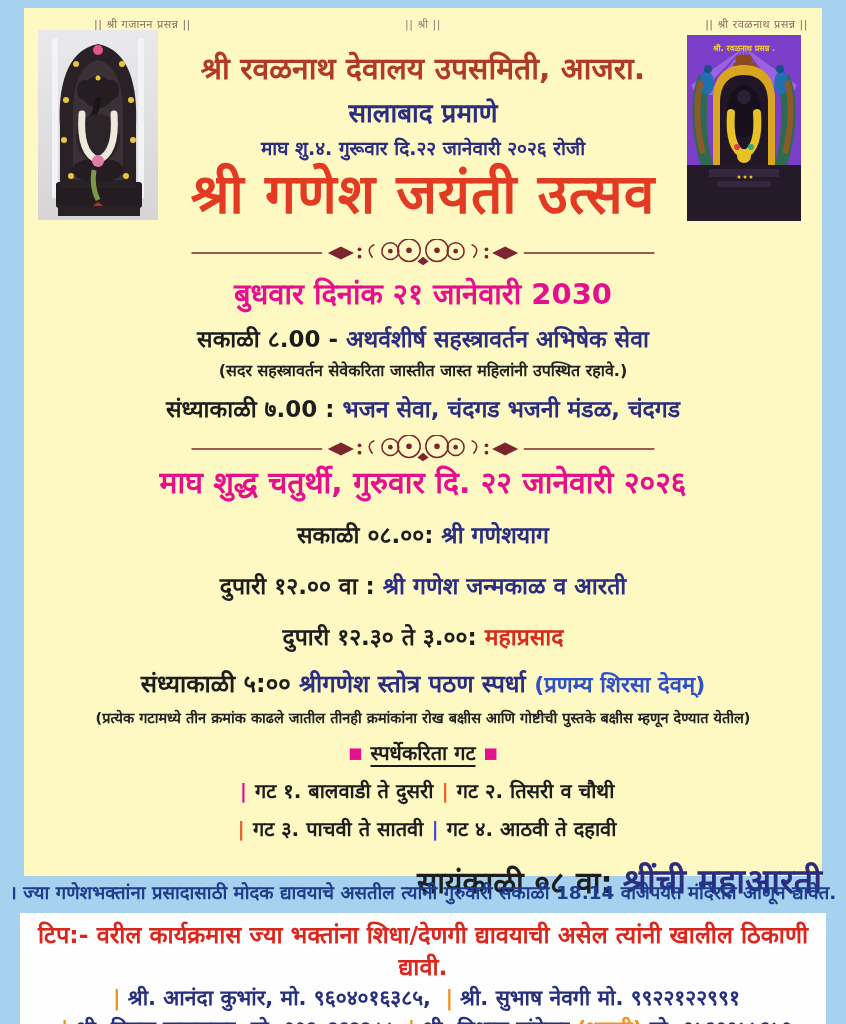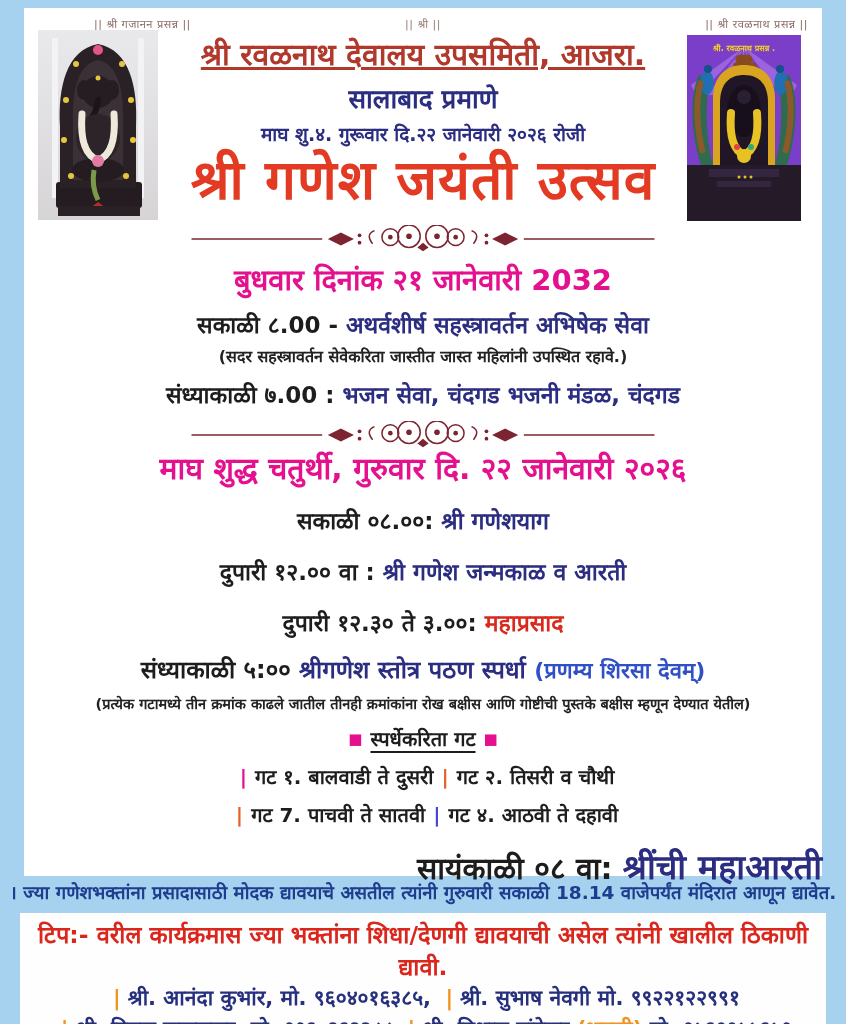--- a/index.html
+++ b/index.html
@@ -10,39 +10,39 @@
   .poster{
     position:relative;
     width:846px;height:1024px;
     background:#a7d2ef;
     overflow:hidden;
     margin:0 auto;
   }
   
   .panel-main{
     position:absolute;left:24px;top:8px;width:798px;height:868px;
-    background:#ffffff;
+    background:#fef9c3;
   }
   .blessing-row{
     position:relative;
     display:flex;justify-content:space-between;align-items:flex-start;
     padding:8px 10px 0 70px;
     font-size:11px;color:#8a6a66;letter-spacing:.5px;
   }
   .blessing-row .center{position:absolute;left:0;right:0;text-align:center;color:#9a7a74;}
   .blessing-row .right{margin-right:4px;}
   
   .photo{position:absolute;margin:0;padding:0;line-height:0;}
   .photo-left{left:14px;top:22px;width:120px;height:190px;}
   .photo-right{left:663px;top:27px;width:114px;height:186px;}
   .photo svg{width:100%;height:100%;display:block;}
   
   .header-block{text-align:center;padding:2px 140px 0 140px;}
   .committee{
-    font-size:30px;font-weight:800;color:#b0392c;line-height:40px;margin-top:2px;text-decoration:underline;
+    font-size:30px;font-weight:800;color:#b0392c;line-height:40px;margin-top:16px;
   }
   .salabad{
     font-size:26px;font-weight:800;color:#2b2d80;line-height:36px;margin-top:6px;
   }
   .dateline{
     font-size:19px;font-weight:700;color:#2b2d80;line-height:26px;margin-top:4px;
   }
   .festival-title{
     font-size:55px;font-weight:800;color:#e23a23;line-height:58px;margin-top:4px;
     letter-spacing:1px;
@@ -222,21 +222,21 @@
         <circle cx="265" cy="12" r="3"></circle>
           <circle cx="285" cy="13" r="2.5"></circle>
         <circle cx="182" cy="11" r="2"></circle>
           <circle cx="182" cy="19" r="2"></circle>
         <circle cx="318" cy="11" r="2"></circle>
           <circle cx="318" cy="19" r="2"></circle>
         <path d="M244 24 l6 -5 6 5 -6 4 Z"></path>
       </g>
     </svg>
 
-    <div class="day-heading day1-heading">बुधवार दिनांक २१ जानेवारी 2032</div>
+    <div class="day-heading day1-heading">बुधवार दिनांक २१ जानेवारी 2030</div>
 
     <div class="event-line ev-d1">
       <span class="t-black">सकाळी ८.00 - </span><span class="t-navy">अथर्वशीर्ष सहस्त्रावर्तन अभिषेक सेवा</span>
     </div>
 
     <div class="small-note">(सदर सहस्त्रावर्तन सेवेकरिता जास्तीत जास्त महिलांनी उपस्थित रहावे.)</div>
 
     <div class="event-line ev-d1">
       <span class="t-black">संध्याकाळी ७.00 : </span><span class="t-navy">भजन सेवा, चंदगड भजनी मंडळ, चंदगड</span>
     </div>
@@ -289,21 +289,21 @@
 
     <div class="groups-heading">
       <span class="sq">■</span><span class="gh-text">स्पर्धेकरिता गट</span><span class="sq">■</span>
     </div>
 
     <div class="group-row">
       <span class="pipe pipe-magenta">|</span><span>गट १. बालवाडी ते दुसरी</span><span class="pipe pipe-orange">|</span><span>गट २. तिसरी व चौथी</span>
     </div>
 
     <div class="group-row">
-      <span class="pipe pipe-orange">|</span><span>गट 7. पाचवी ते सातवी</span><span class="pipe pipe-blue">|</span><span>गट ४. आठवी ते दहावी</span>
+      <span class="pipe pipe-orange">|</span><span>गट ३. पाचवी ते सातवी</span><span class="pipe pipe-blue">|</span><span>गट ४. आठवी ते दहावी</span>
     </div>
 
     <div class="final-line">
       <span class="t-black">सायंकाळी ०८ वा:  </span> <span class="t-navy">श्रींची महाआरती</span>
     </div>
 
   </div>
 
   <div class="modak-strip">। ज्या गणेशभक्तांना प्रसादासाठी मोदक  द्यावयाचे असतील त्यांनी गुरुवारी सकाळी 18.14 वाजेपर्यंत मंदिरात आणून द्यावेत.</div>
 

